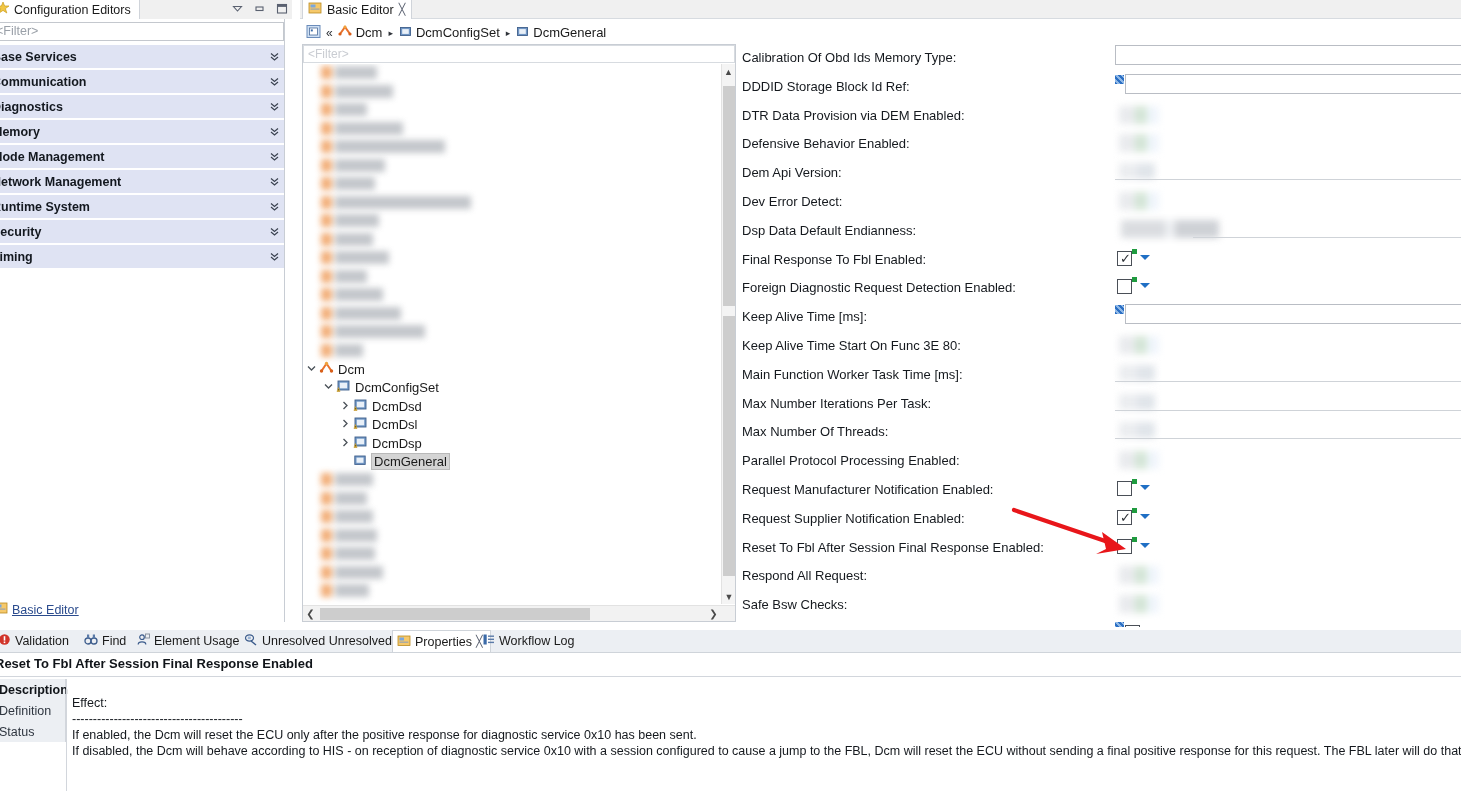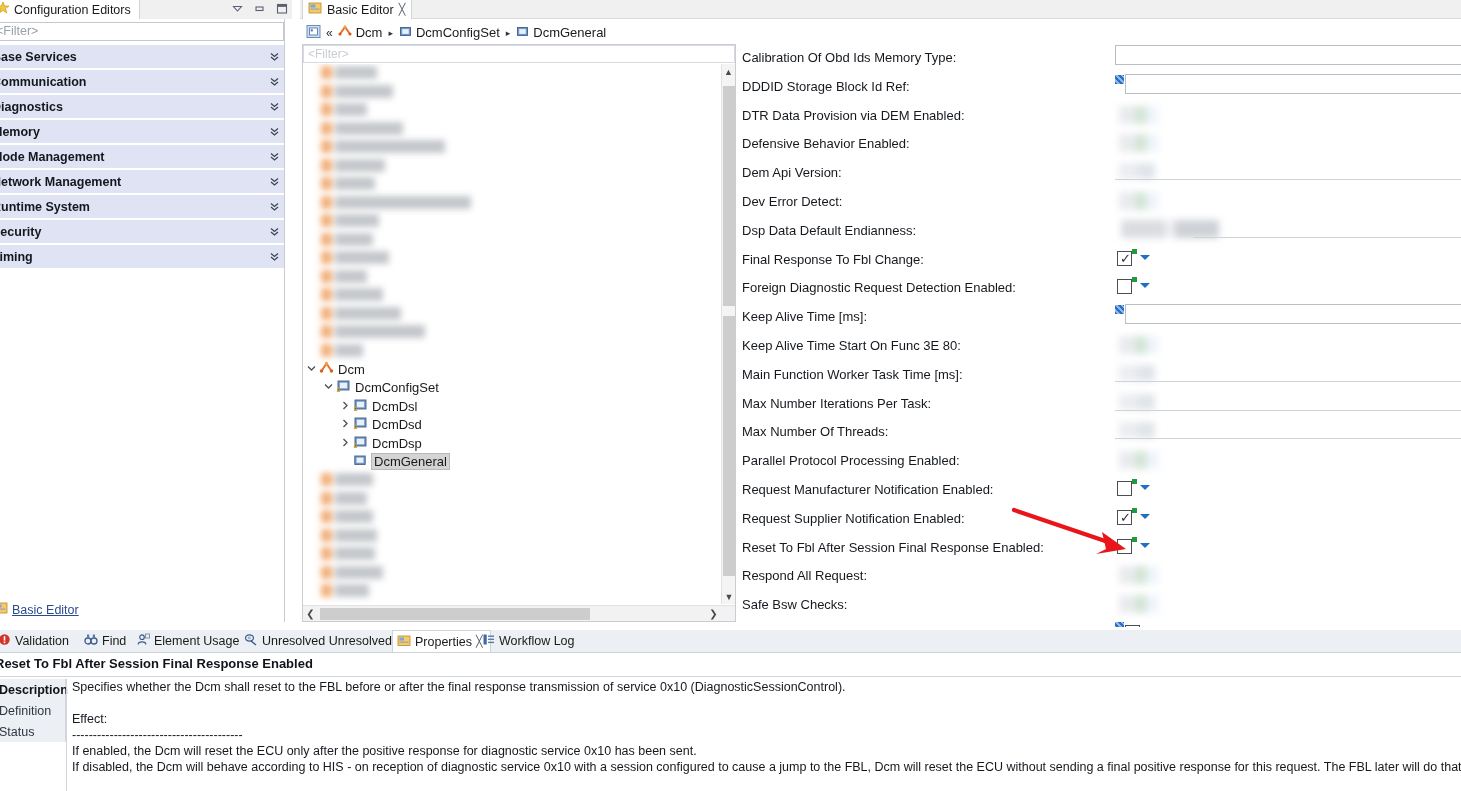--- a/index.html
+++ b/index.html
@@ -491,33 +491,33 @@
             <div class="tree-row" style="padding-left: 34px;">
               <span class="twisty"><svg width="11" height="11" viewBox="0 0 11 11">
                   <polyline points="3.5,2 7,5.5 3.5,9" fill="none" stroke="#4a5158" stroke-width="1.3"></polyline>
                 </svg></span>
               <span class="ico" style="margin-right: 4px;"><svg width="15" height="14" viewBox="0 0 15 14">
                   <rect x="2" y="2" width="11" height="9" fill="#6f95c4" stroke="#3f5f8c" stroke-width=".9"></rect>
                   <rect x="3.8" y="3.7" width="7.4" height="5.6" fill="#e9f0f8"></rect>
                   <polygon points="4,12.5 1,12.5 2.5,8.5" fill="#f2c744" stroke="#b98b22" stroke-width=".6"></polygon>
                   <rect x="2.2" y="10" width=".7" height="1.6" fill="#4a3b08"></rect>
                 </svg></span>
-              <span class="tlabel">DcmDsl</span>
+              <span class="tlabel">DcmDsd</span>
             </div>
             <div class="tree-row" style="padding-left: 34px;">
               <span class="twisty"><svg width="11" height="11" viewBox="0 0 11 11">
                   <polyline points="3.5,2 7,5.5 3.5,9" fill="none" stroke="#4a5158" stroke-width="1.3"></polyline>
                 </svg></span>
               <span class="ico" style="margin-right: 4px;"><svg width="15" height="14" viewBox="0 0 15 14">
                   <rect x="2" y="2" width="11" height="9" fill="#6f95c4" stroke="#3f5f8c" stroke-width=".9"></rect>
                   <rect x="3.8" y="3.7" width="7.4" height="5.6" fill="#e9f0f8"></rect>
                   <polygon points="4,12.5 1,12.5 2.5,8.5" fill="#f2c744" stroke="#b98b22" stroke-width=".6"></polygon>
                   <rect x="2.2" y="10" width=".7" height="1.6" fill="#4a3b08"></rect>
                 </svg></span>
-              <span class="tlabel">DcmDsd</span>
+              <span class="tlabel">DcmDsl</span>
             </div>
             <div class="tree-row" style="padding-left: 34px;">
               <span class="twisty"><svg width="11" height="11" viewBox="0 0 11 11">
                   <polyline points="3.5,2 7,5.5 3.5,9" fill="none" stroke="#4a5158" stroke-width="1.3"></polyline>
                 </svg></span>
               <span class="ico" style="margin-right: 4px;"><svg width="15" height="14" viewBox="0 0 15 14">
                   <rect x="2" y="2" width="11" height="9" fill="#6f95c4" stroke="#3f5f8c" stroke-width=".9"></rect>
                   <rect x="3.8" y="3.7" width="7.4" height="5.6" fill="#e9f0f8"></rect>
                   <polygon points="4,12.5 1,12.5 2.5,8.5" fill="#f2c744" stroke="#b98b22" stroke-width=".6"></polygon>
                   <rect x="2.2" y="10" width=".7" height="1.6" fill="#4a3b08"></rect>
@@ -619,21 +619,21 @@
           </div>
         </div>
         <div class="prow">
           <div class="plabel">Dsp Data Default Endianness:</div>
           <div class="pval">
             <div class="v-blur" style="left:6px;top:3px;width:98px;height:18px;background:linear-gradient(90deg,#d6d9dd 0 45%,#eceef1 45% 55%,#c9ccd1 55% 100%);filter:blur(3.8px)"></div>
             <div class="v-underline" style="left:78px;width:calc(100% - 78px)"></div>
           </div>
         </div>
         <div class="prow">
-          <div class="plabel">Final Response To Fbl Change:</div>
+          <div class="plabel">Final Response To Fbl Enabled:</div>
           <div class="pval">
             <div class="v-check">
               <span class="mark">✓</span>
             </div>
             <div class="v-greendot"></div>
             <div class="v-dropcaret"></div>
           </div>
         </div>
         <div class="prow">
           <div class="plabel">Foreign Diagnostic Request Detection Enabled:</div>
@@ -803,21 +803,20 @@
         <div class="ptab">
           <span>Definition</span>
         </div>
         <div class="ptab">
           <span>Status</span>
         </div>
       </div>
     <div id="prop-tabs-border"></div>
 
     <div id="desc-body">
-        <p>Specifies whether the Dcm shall reset to the FBL before or after the final response transmission of service 0x10 (DiagnosticSessionControl).</p>
         <p>&nbsp;</p>
         <p>Effect:</p>
         <p class="dash-rule">-----------------------------------------</p>
         <p>If enabled, the Dcm will reset the ECU only after the positive response for diagnostic service 0x10 has been sent.</p>
         <p>If disabled, the Dcm will behave according to HIS - on reception of diagnostic service 0x10 with a session configured to cause a jump to the FBL, Dcm will reset the ECU without sending a final positive response for this request. The FBL later will do that.</p>
       </div>
   </div>
 
 </div>
 

